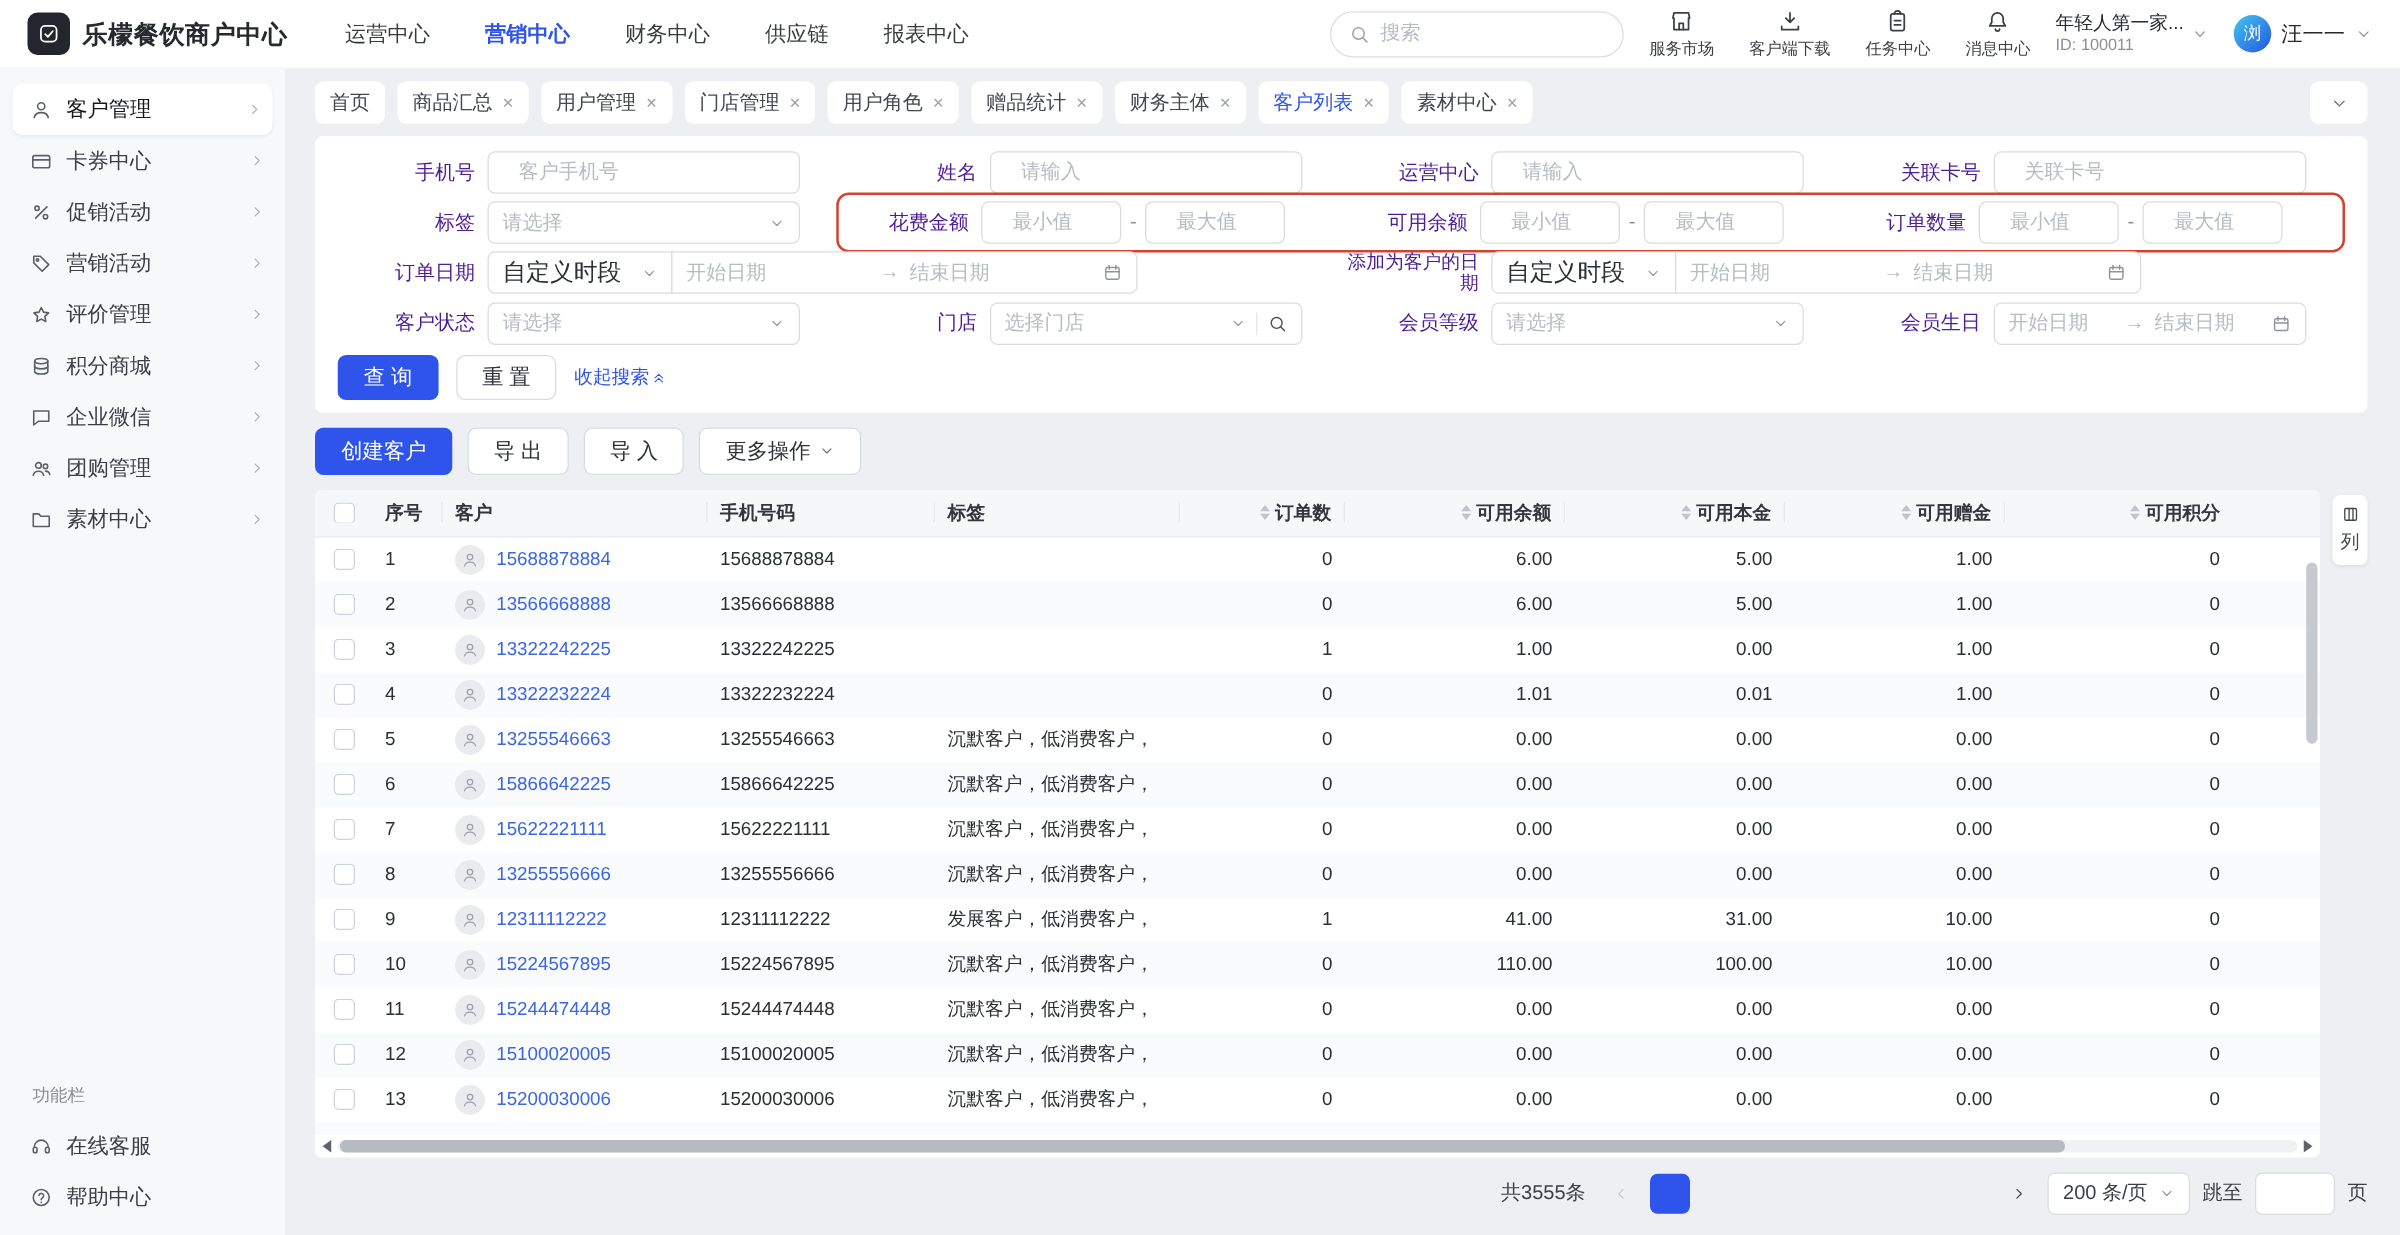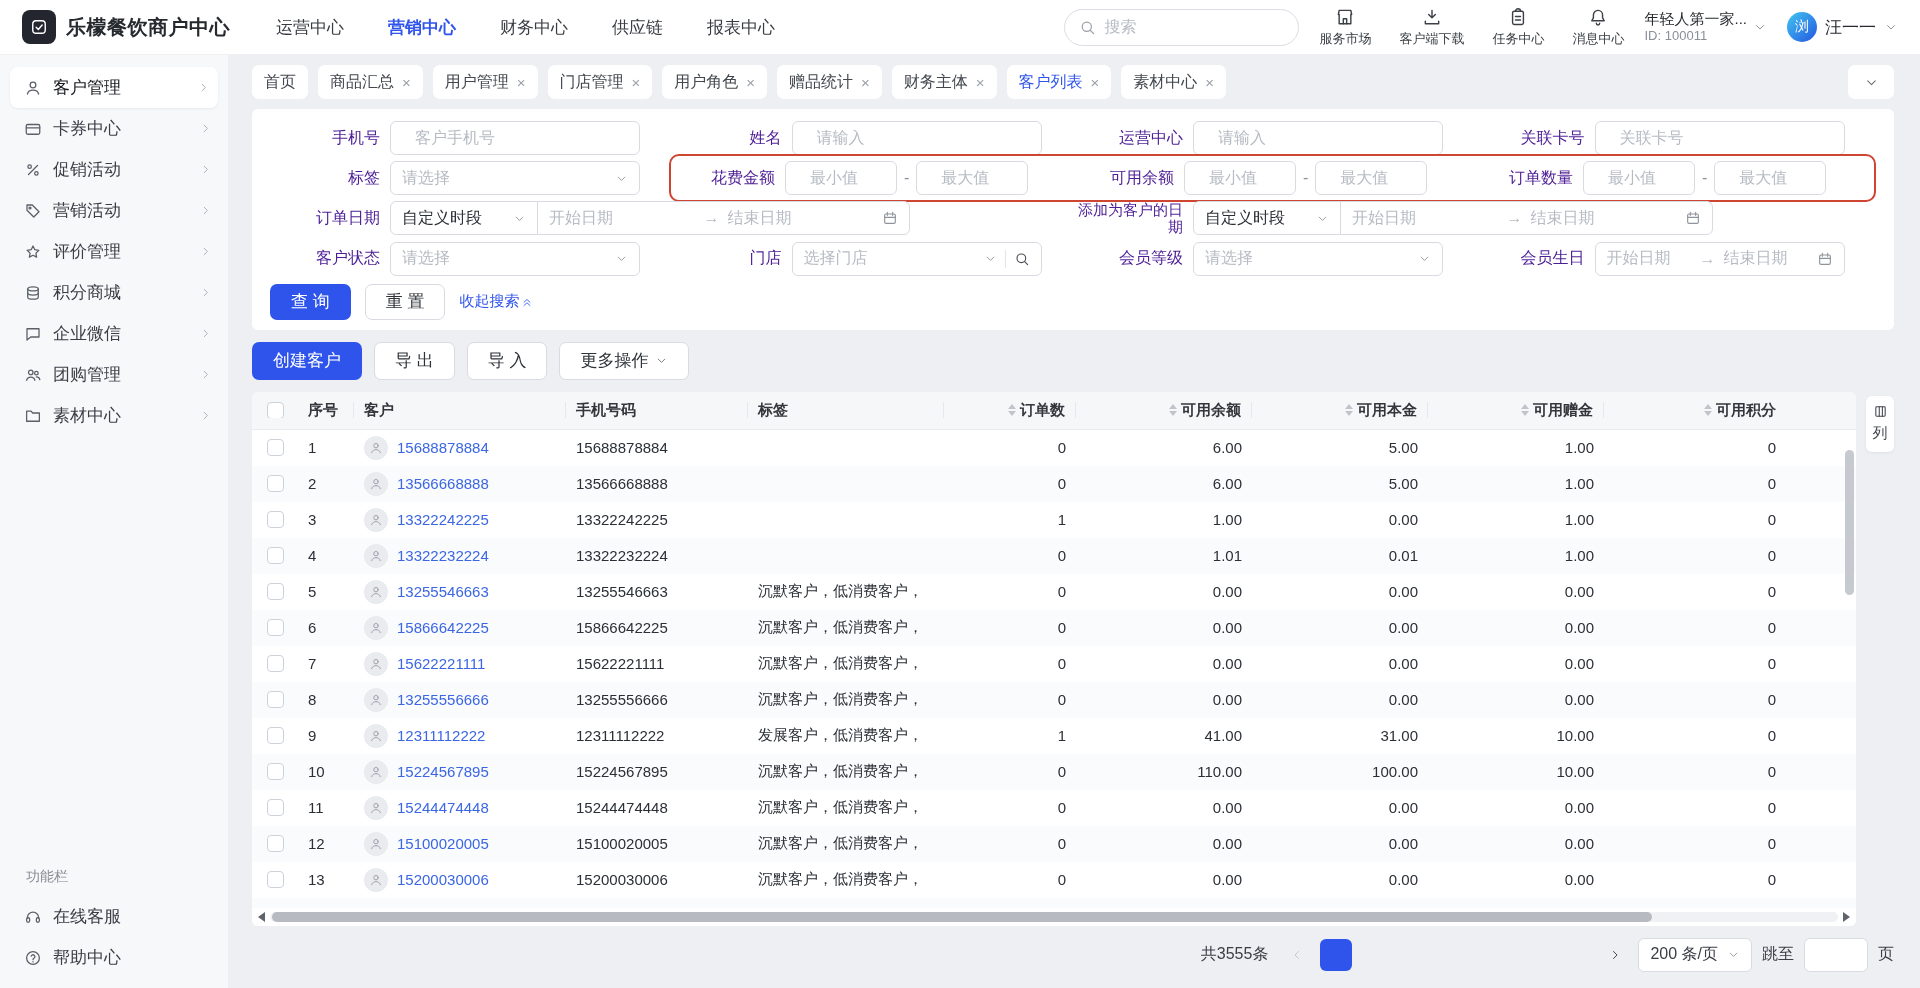--- a/index.html
+++ b/index.html
@@ -73,21 +73,21 @@
   .f-label.two-line{white-space:normal;line-height:1.15;font-size:15px;}
   .inp{height:34px;border:1px solid var(--border);border-radius:6px;padding:0 24px;font:inherit;font-size:16px;color:#2B2F36;outline:none;background:#fff;min-width:0;}
   .inp::placeholder{color:var(--ph);}
   .f-col > .inp{flex:1;max-width:250px;}
   .inp.num{width:112px;flex:none;}
   .dash{color:#8A8F98;margin:0 7px;}
   .dash::before{content:"-";}
   .ctrl{height:34px;border:1px solid var(--border);border-radius:6px;background:#fff;display:flex;align-items:center;padding:0 11px;gap:8px;cursor:pointer;min-width:0;}
   .f-col > .ctrl{flex:1;max-width:250px;}
   .ctrl .ph{color:var(--ph);font-size:16px;flex:1;white-space:nowrap;overflow:hidden;}
-  .ctrl .val{color:#2B2F36;font-size:16px;flex:1;white-space:nowrap;}
+  .ctrl .val{color:#2B2F36;font-size:19px;flex:1;white-space:nowrap;}
   .ctrl .chev{width:13px;height:13px;}
   .ctrl .cal{width:16px;height:16px;color:#8F949C;}
   .r-arrow{color:var(--ph);flex:none;}
   .r-arrow::before{content:"→";}
   .vdiv{width:1px;height:18px;background:#E2E5EA;flex:none;}
   .ctrl .mag{width:16px;height:16px;color:#4A4E55;}
   .hl-box{flex:3;display:flex;align-items:center;border:2px solid var(--hl);border-radius:10px;padding:5px 6px 5px 0;margin:-7px 0;min-width:0;}
   .hl-box .f-label{width:114px;}
   .dg{display:flex;flex:1;max-width:520px;min-width:0;}
   .dg .preset{width:148px;flex:none;border-radius:6px 0 0 6px;}

